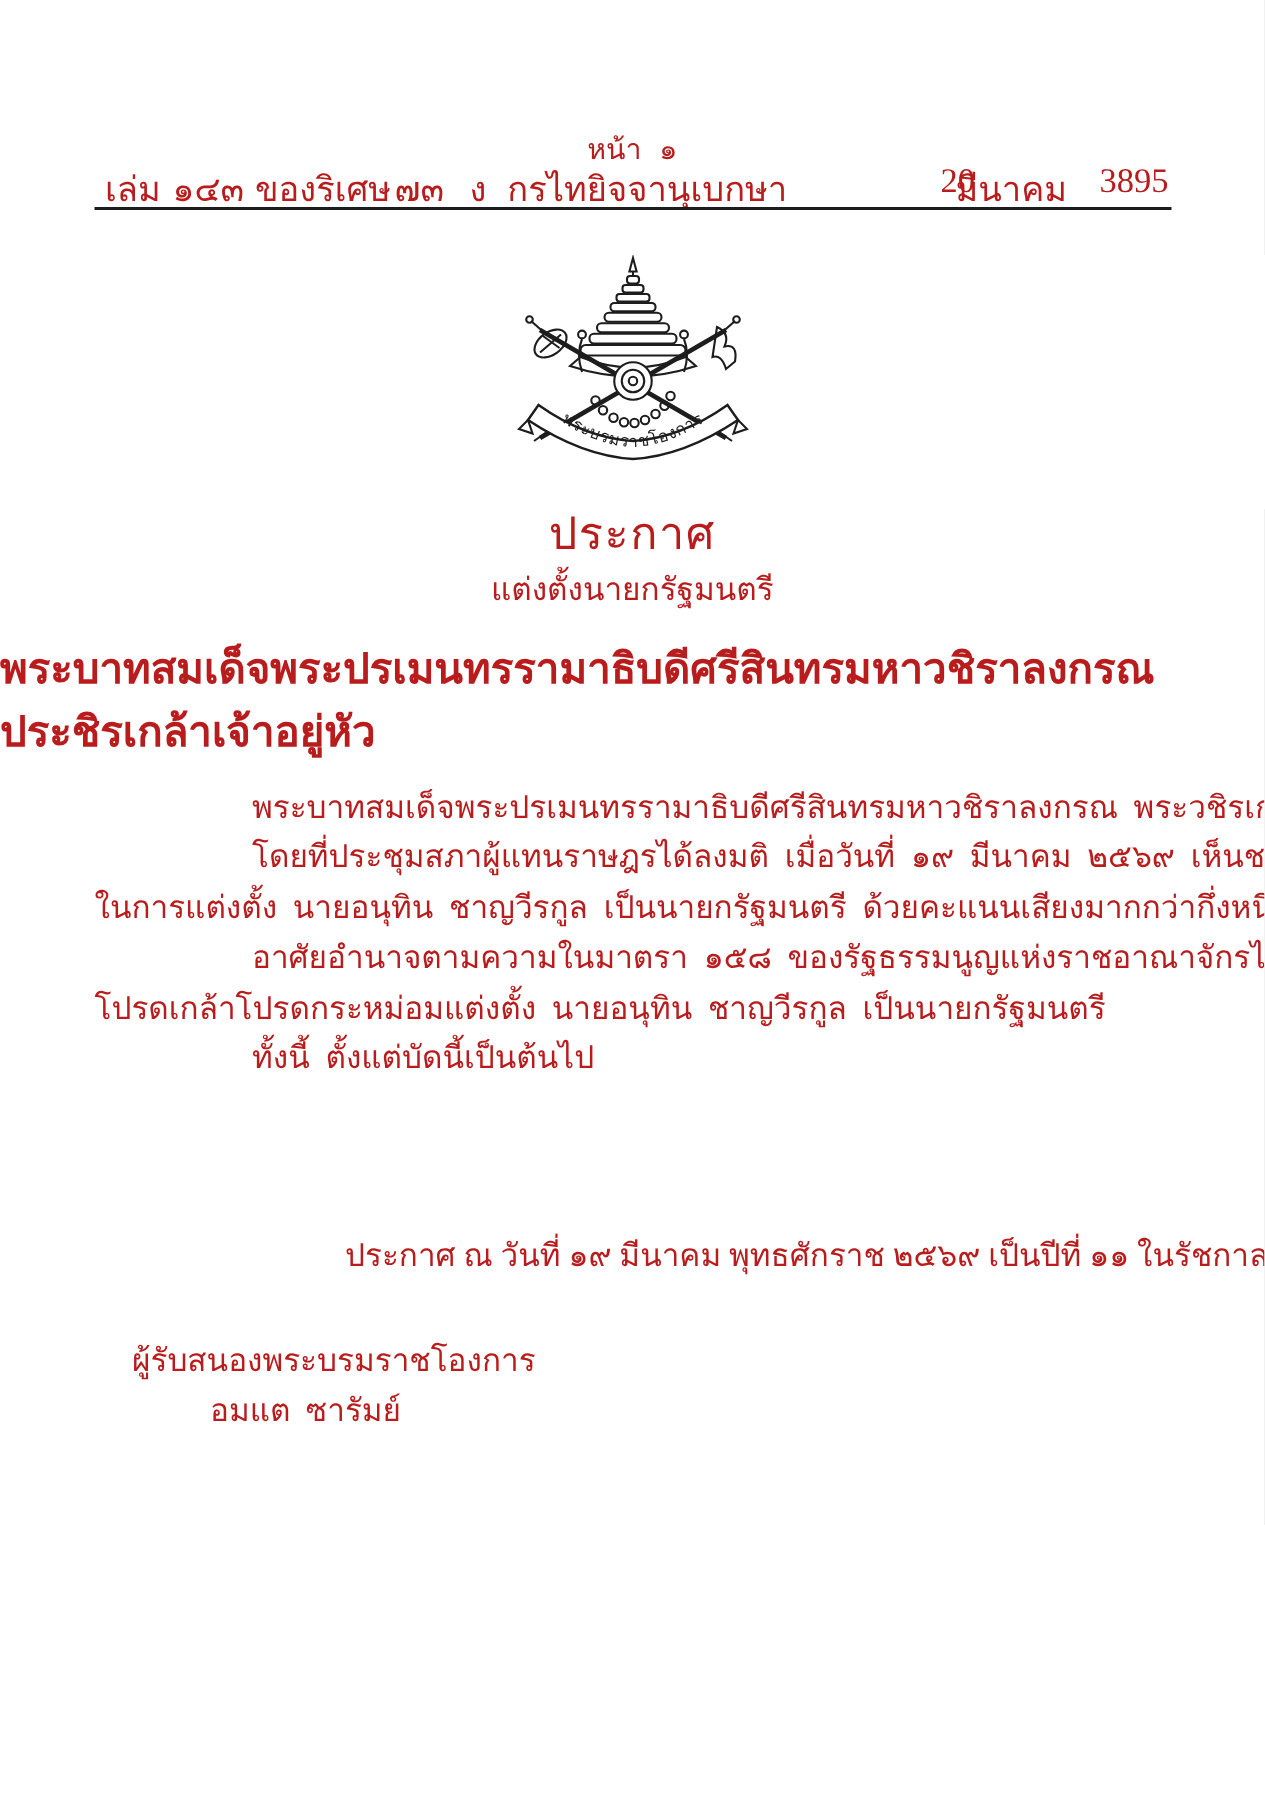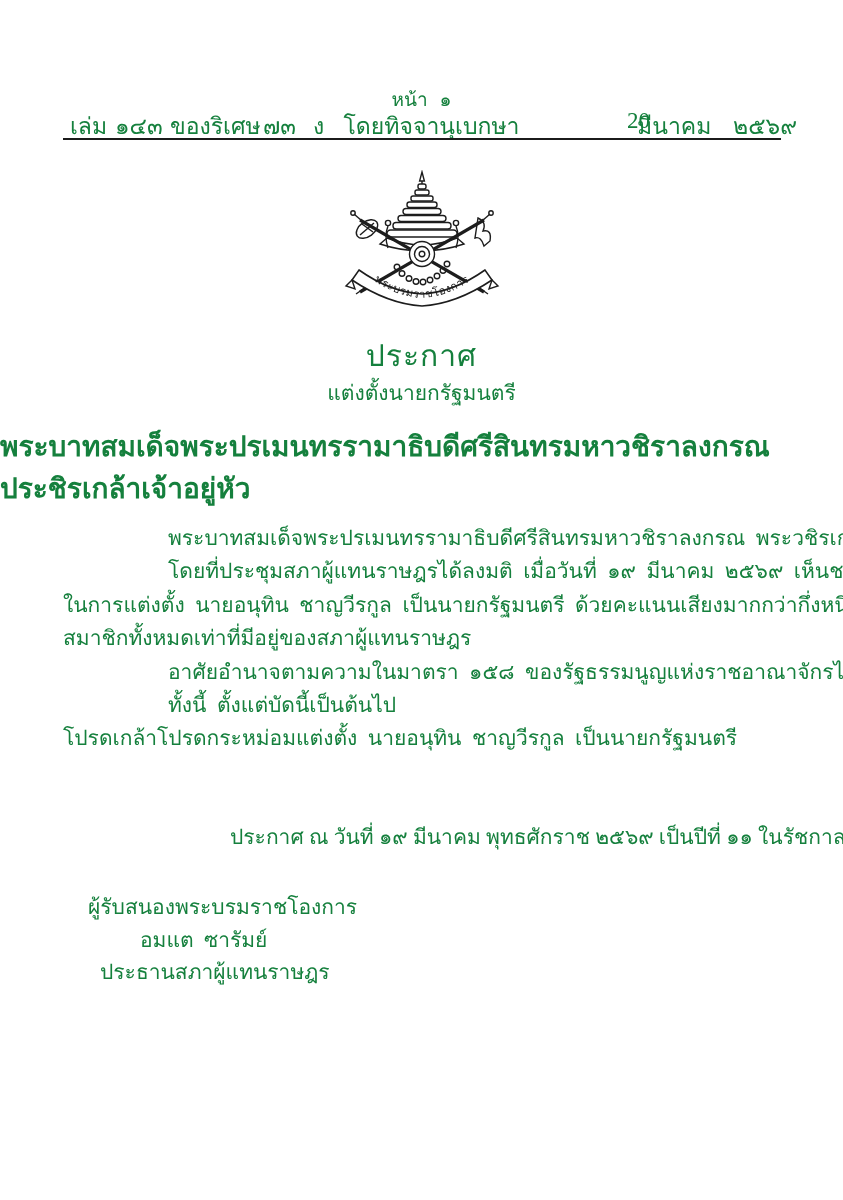--- a/index.html
+++ b/index.html
@@ -2,21 +2,21 @@
 <html><head>
 <meta charset="utf-8">
 <style>
   html,body{margin:0;padding:0;background:#e8e8e8;}
   .page{
     position:relative;
     width:843px;height:1200px;
     background:#ffffff;
     margin:0 auto;
     font-family:"Liberation Serif","DejaVu Serif",serif;
-    color:#15803d;
+    color:#b91c1c;
     overflow:hidden;
     text-decoration:underline;
   }
   .abs{position:absolute;}
   
   .page-label{top:84px;left:0;width:100%;text-align:center;font-size:19px;word-spacing:7px;}
   .masthead{top:108px;left:0;width:100%;height:26px;font-size:23px;padding-left:20px;}
   .masthead span{position:absolute;white-space:nowrap;}
   .tok0{left:70px;}  .tok1{left:115px;} .tok2{left:170px;} .tok3{left:263px;} .tok4{left:313px;}
   .gazette{left:50%;transform:translateX(-50%);}
@@ -47,24 +47,24 @@
 <div class="page">
 
   <div class="abs page-label">หน้า ๑</div>
 
   <div class="abs masthead">
     <span class="tok0">เล่ม</span>
     <span class="tok1">๑๔๓</span>
     <span class="tok2">ของริเศษ</span>
     <span class="tok3">๗๓</span>
     <span class="tok4">ง</span>
-    <span class="gazette">โดยทิจจานุเบกษา</span>
+    <span class="gazette">กรไทยิจจานุเบกษา</span>
     <span class="dtok0">20</span>
     <span class="dtok1">มีนาคม</span>
-    <span class="dtok2">๒๕๖๙</span>
+    <span class="dtok2">3895</span>
   </div>
 
   <div class="abs rule"></div>
 
   <div class="abs emblem">
     <svg width="172" height="147" viewBox="0 0 172 147" xmlns="http://www.w3.org/2000/svg">
       <g stroke="#1d1d1d" fill="none" stroke-width="1.4">
 
         <line x1="24" y1="50" x2="148" y2="122" stroke-width="3.2"></line>
         <line x1="148" y1="50" x2="24" y2="122" stroke-width="3.2"></line>
@@ -129,25 +129,23 @@
 
   <div class="abs royal-name">
     <div>พระบาทสมเด็จพระปรเมนทรรามาธิบดีศรีสินทรมหาวชิราลงกรณ</div>
     <div>ประชิรเกล้าเจ้าอยู่หัว</div>
   </div>
 
   <div class="abs body-block">
     <div class="bline indent">พระบาทสมเด็จพระปรเมนทรรามาธิบดีศรีสินทรมหาวชิราลงกรณ  พระวชิรเกล้าเจ้าอยู่หัว</div>
     <div class="bline indent">โดยที่ประชุมสภาผู้แทนราษฎรได้ลงมติ  เมื่อวันที่  ๑๙  มีนาคม  ๒๕๖๙  เห็นชอบด้วย</div>
     <div class="bline">ในการแต่งตั้ง  นายอนุทิน  ชาญวีรกูล  เป็นนายกรัฐมนตรี  ด้วยคะแนนเสียงมากกว่ากึ่งหนึ่งของจำนวน</div>
-    <div class="bline">สมาชิกทั้งหมดเท่าที่มีอยู่ของสภาผู้แทนราษฎร</div>
     <div class="bline indent">อาศัยอำนาจตามความในมาตรา  ๑๕๘  ของรัฐธรรมนูญแห่งราชอาณาจักรไทย  จึงทรงพระกรุณา</div>
+    <div class="bline">โปรดเกล้าโปรดกระหม่อมแต่งตั้ง  นายอนุทิน  ชาญวีรกูล  เป็นนายกรัฐมนตรี</div>
     <div class="bline indent">ทั้งนี้  ตั้งแต่บัดนี้เป็นต้นไป</div>
-    <div class="bline">โปรดเกล้าโปรดกระหม่อมแต่งตั้ง  นายอนุทิน  ชาญวีรกูล  เป็นนายกรัฐมนตรี</div>
   </div>
 
   <div class="abs proclamation">ประกาศ ณ วันที่ ๑๙ มีนาคม พุทธศักราช ๒๕๖๙ เป็นปีที่ ๑๑ ในรัชกาลปัจจุบัน</div>
 
   <div class="abs countersign">ผู้รับสนองพระบรมราชโองการ</div>
   <div class="abs sig-name">อมแต  ซารัมย์</div>
-  <div class="abs sig-position">ประธานสภาผู้แทนราษฎร</div>
 
 </div>
 
 </body></html>

